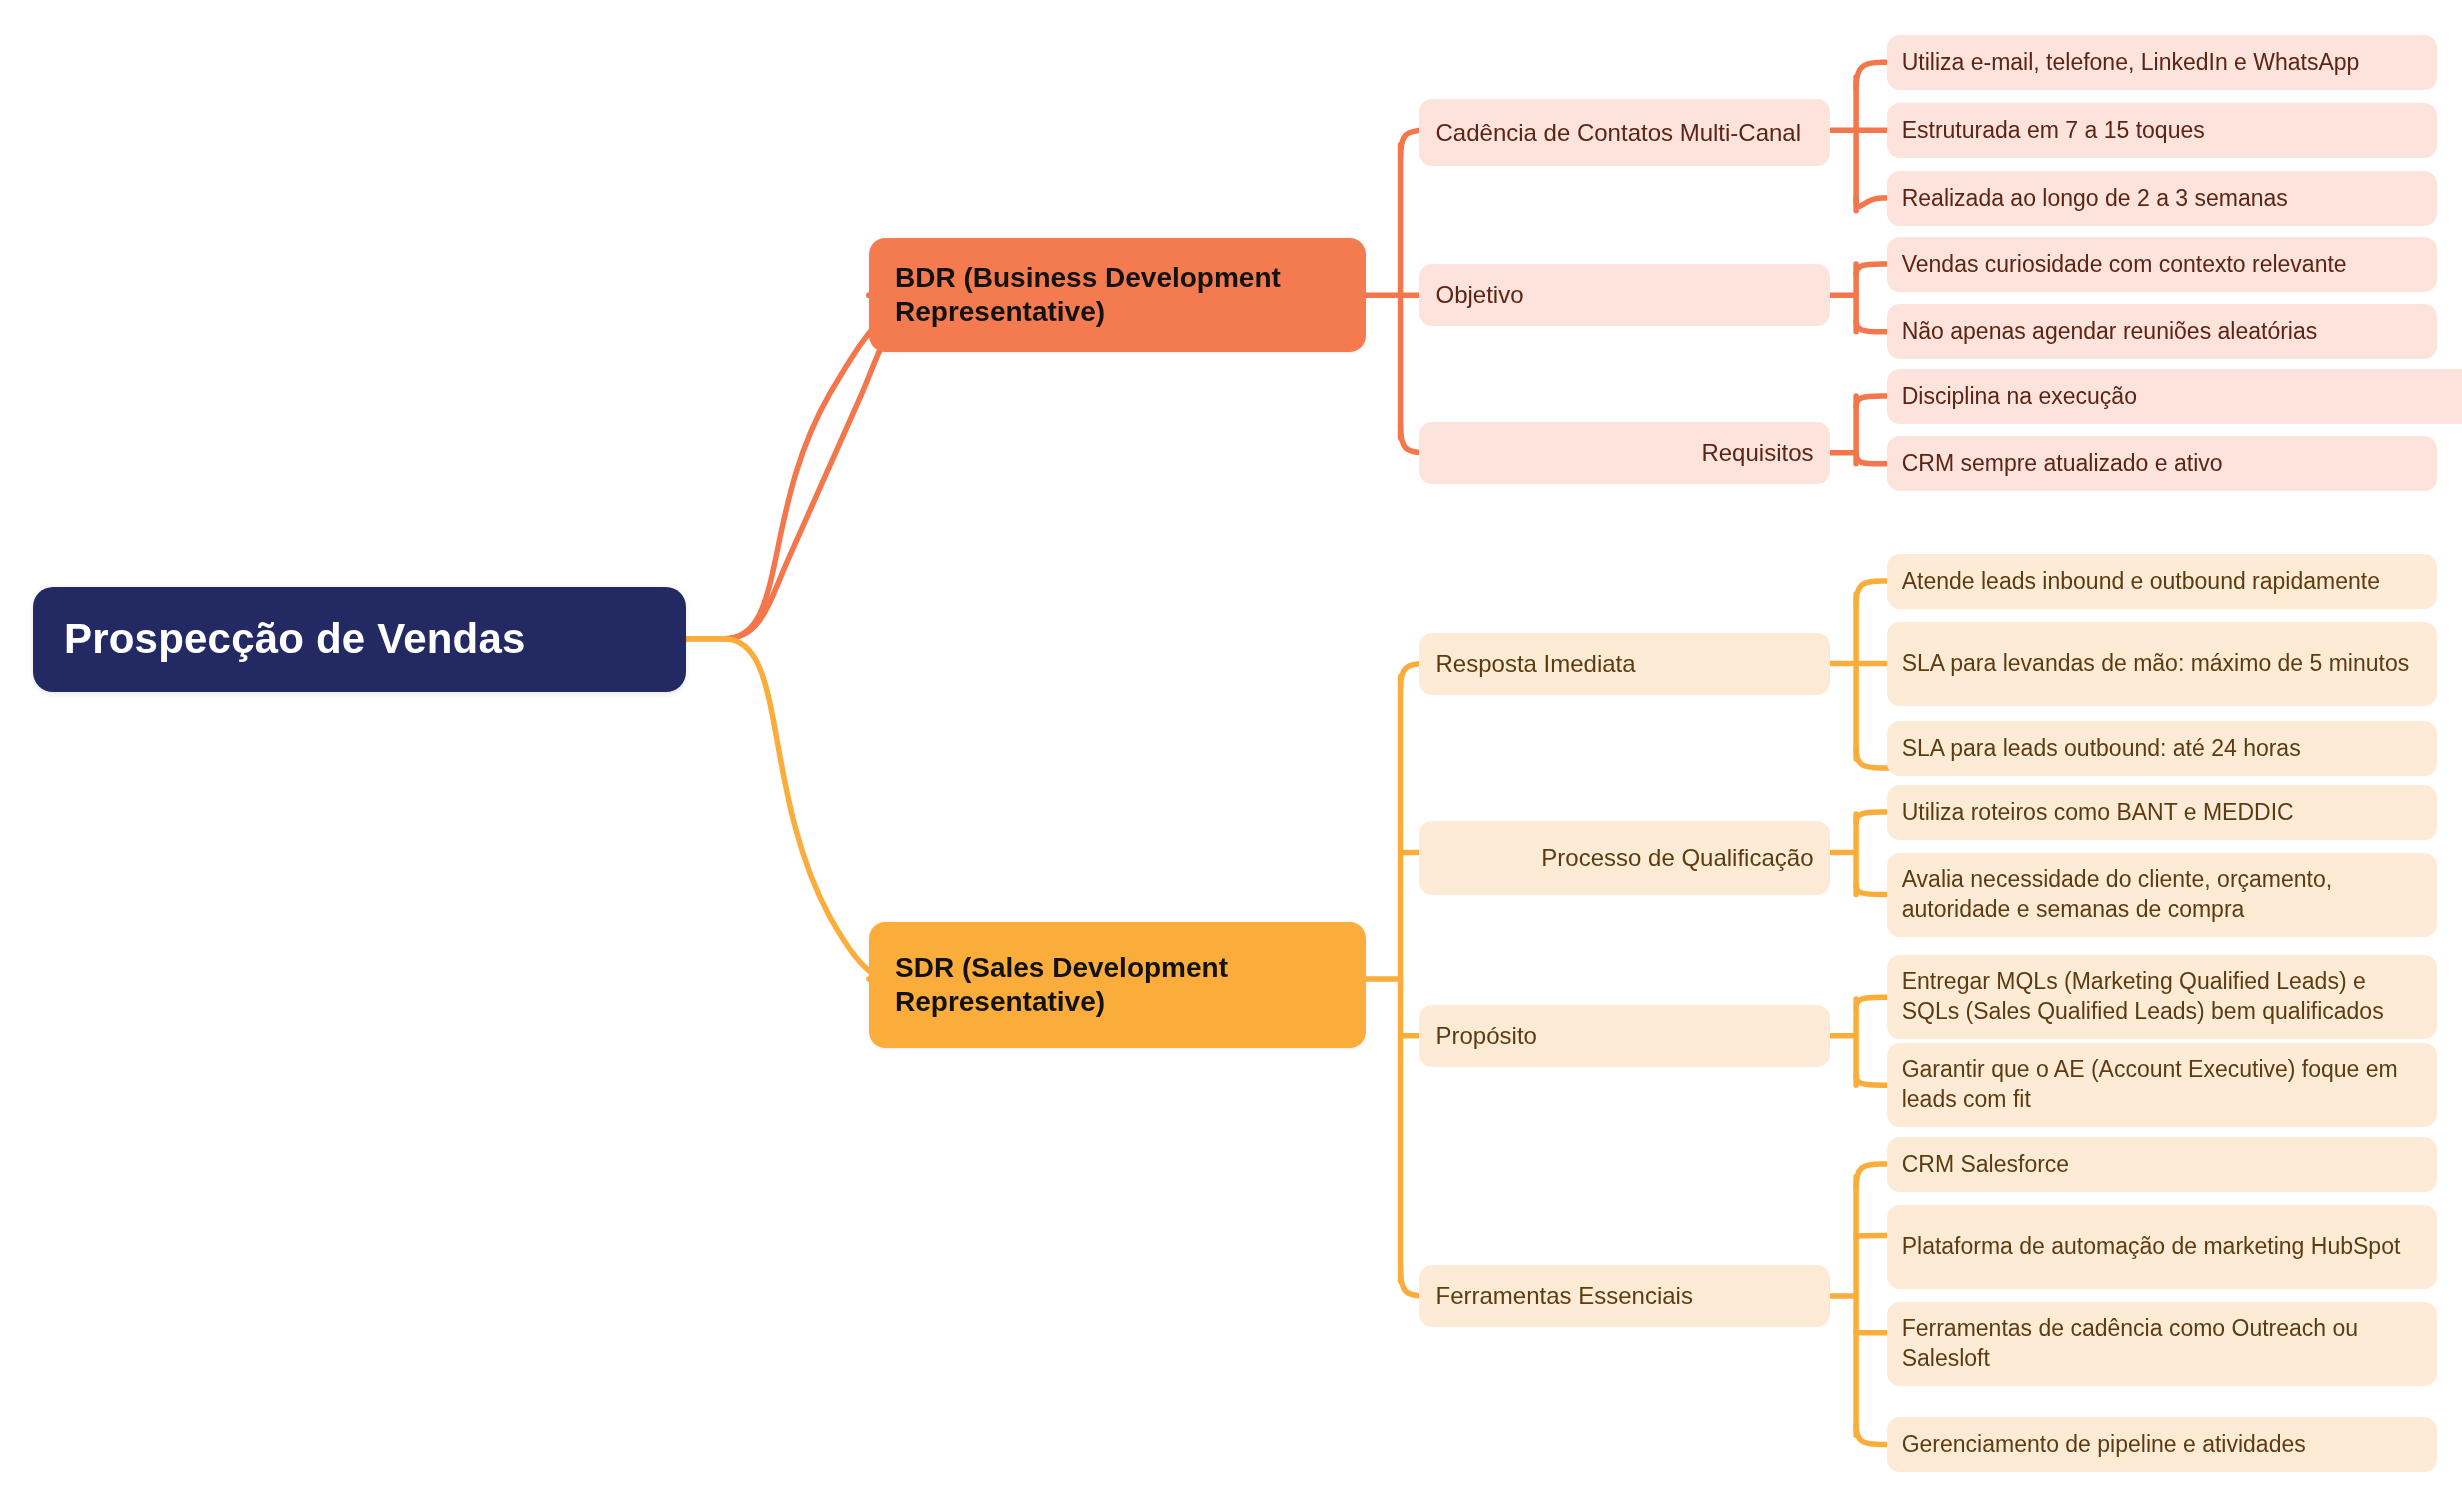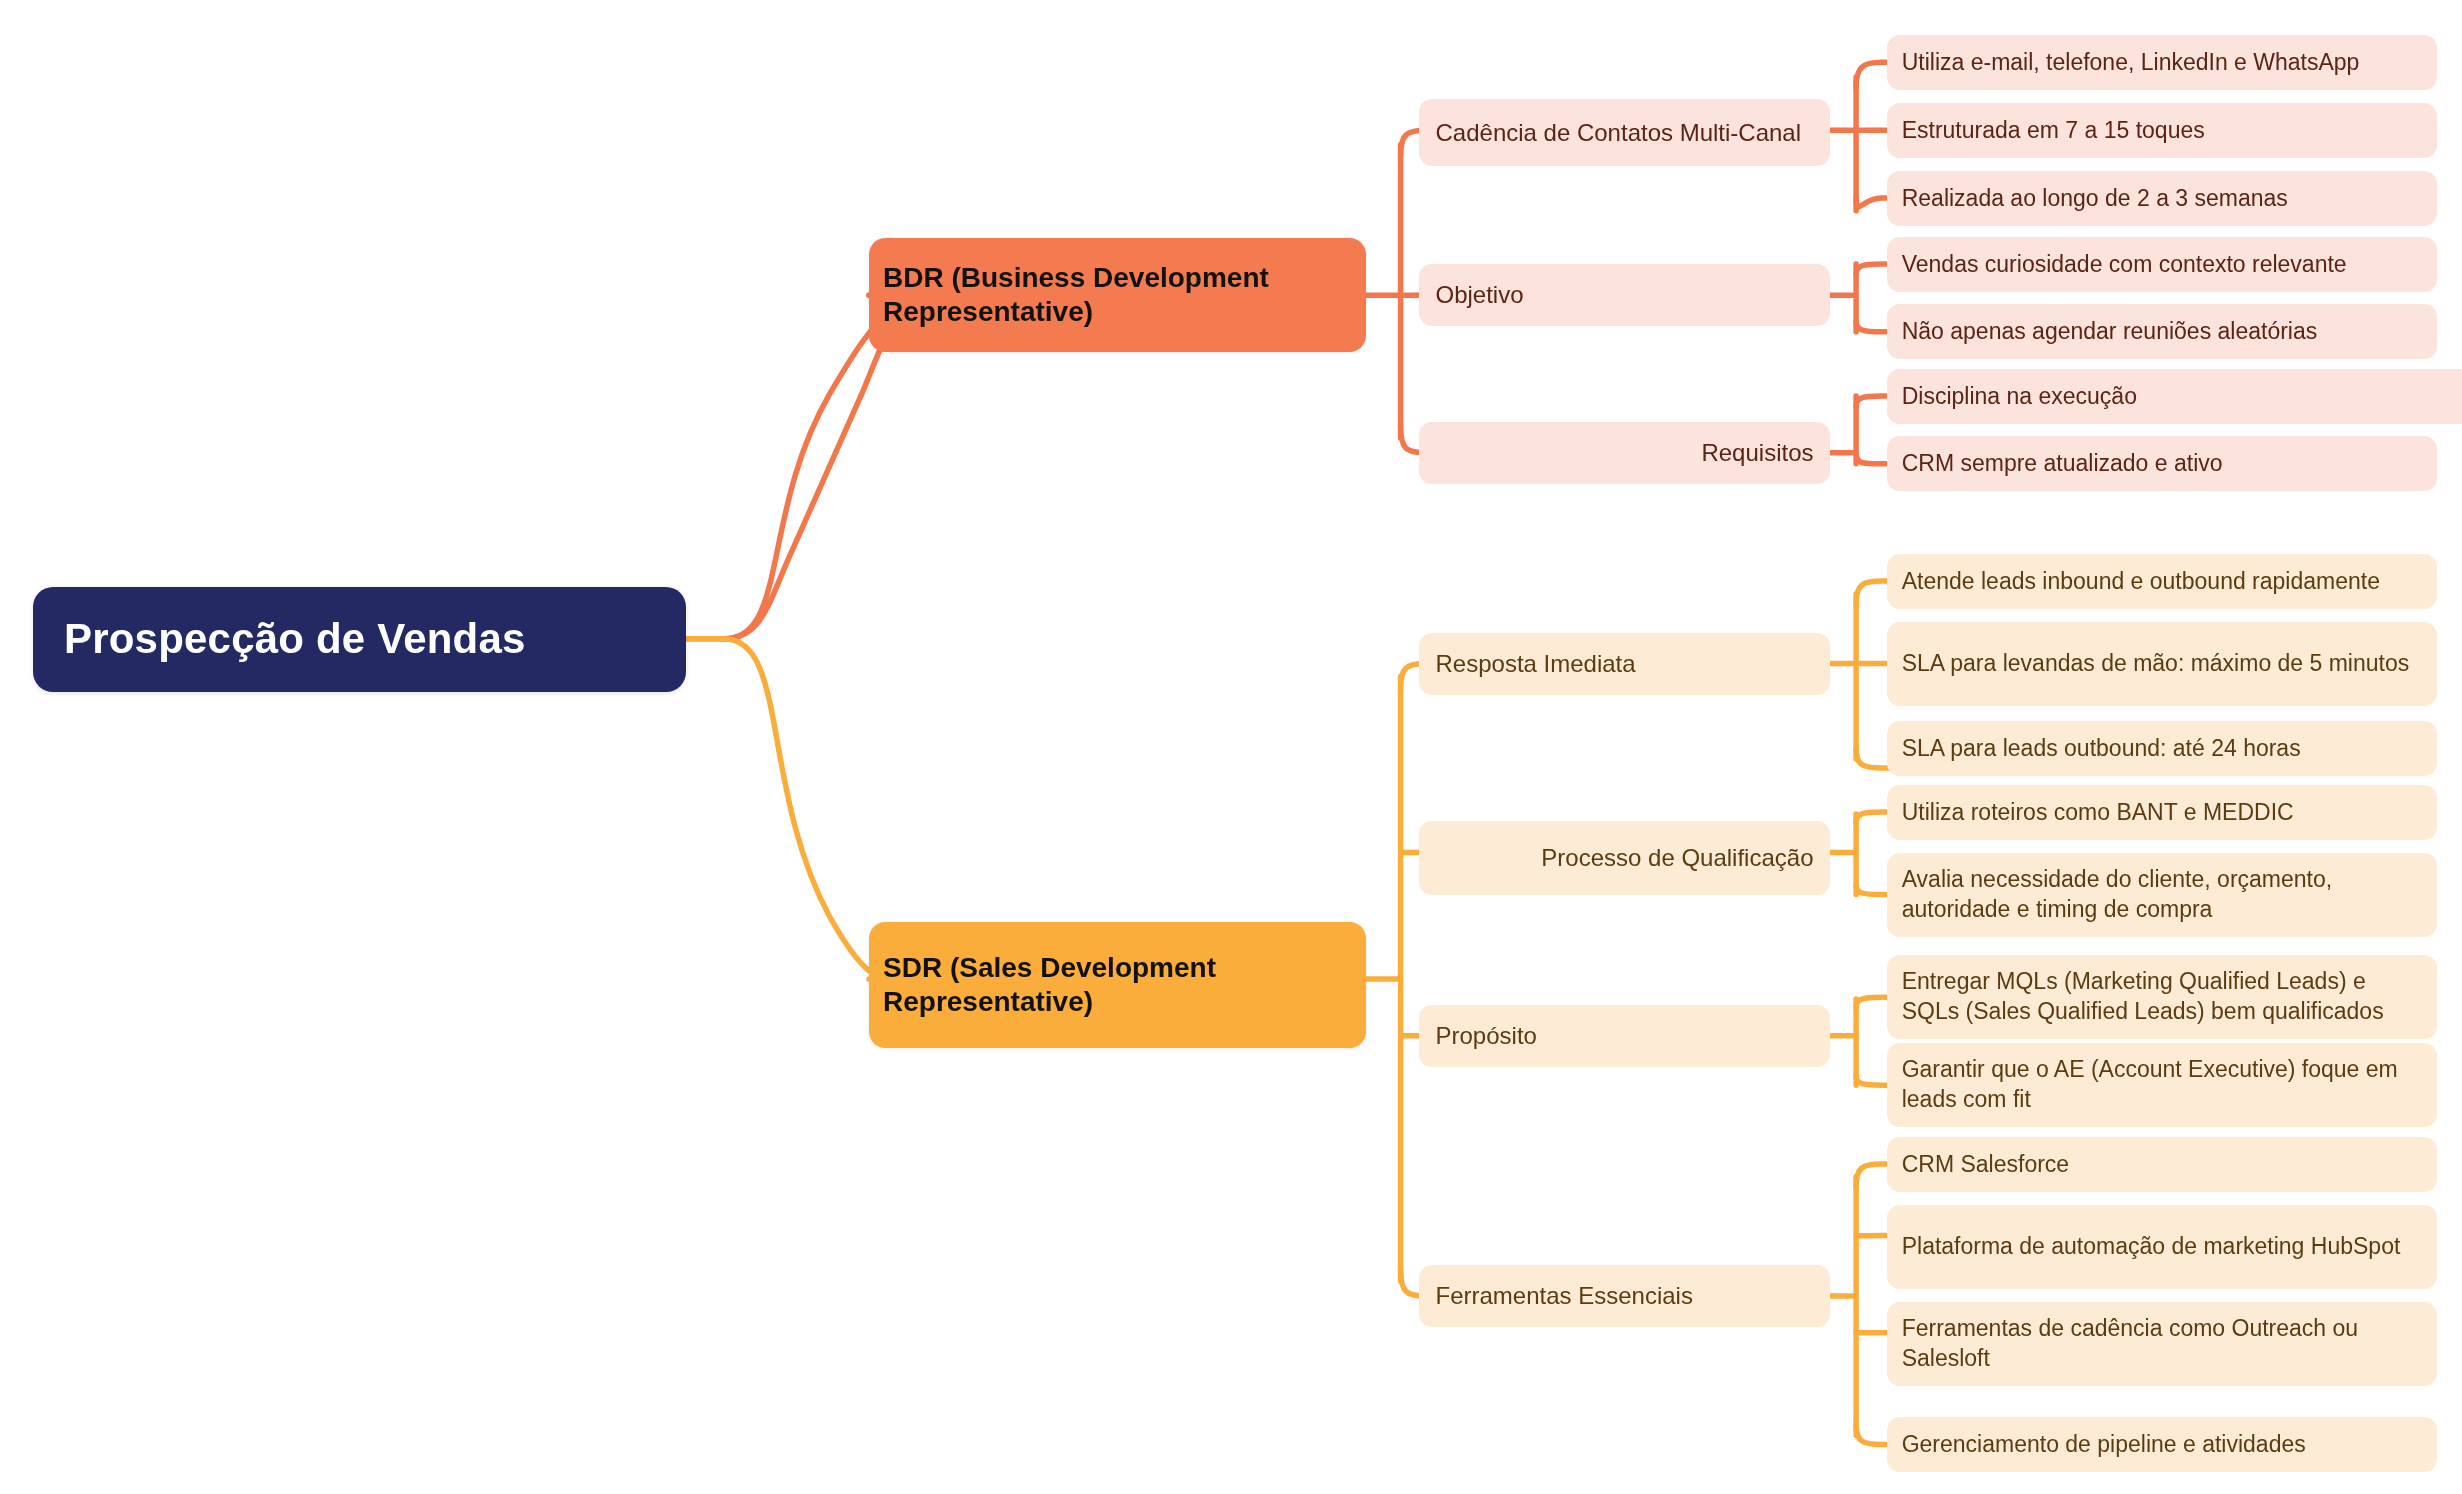--- a/index.html
+++ b/index.html
@@ -48,21 +48,21 @@
     color: #ffffff;
     font-size: 42px;
     font-weight: 700;
     letter-spacing: 0.2px;
     line-height: 1.15;
   }
 
   
   .node.branch {
     border-radius: 16.5px;
-    padding: 0 14px;
+    padding: 0 26px;
     box-shadow: 0 0.9px 3.7px rgba(0,0,0,0.08);
   }
   .node.branch .label {
     color: #121212;
     font-size: 28px;
     font-weight: 700;
     line-height: 1.22;
   }
   .node.branch.bdr { background: #F47B50; }
   .node.branch.sdr { background: #FBAD3C; }
@@ -232,21 +232,21 @@
     <span class="label">SLA para levandas de mão: máximo de 5 minutos</span>
   </div>
   <div class="node leaf amber" style="left:1887px; top:721px; width:550px; height:55px;">
     <span class="label">SLA para leads outbound: até 24 horas</span>
   </div>
 
   <div class="node leaf amber" style="left:1887px; top:785px; width:550px; height:55px;">
     <span class="label">Utiliza roteiros como BANT e MEDDIC</span>
   </div>
   <div class="node leaf amber" style="left:1887px; top:853px; width:550px; height:84px;">
-    <span class="label">Avalia necessidade do cliente, orçamento, autoridade e timing de compra</span>
+    <span class="label">Avalia necessidade do cliente, orçamento, autoridade e semanas de compra</span>
   </div>
 
   <div class="node leaf amber" style="left:1887px; top:955px; width:550px; height:84px;">
     <span class="label">Entregar MQLs (Marketing Qualified Leads) e SQLs (Sales Qualified Leads) bem qualificados</span>
   </div>
   <div class="node leaf amber" style="left:1887px; top:1043px; width:550px; height:84px;">
     <span class="label">Garantir que o AE (Account Executive) foque em leads com fit</span>
   </div>
 
   <div class="node leaf amber" style="left:1887px; top:1137px; width:550px; height:55px;">

